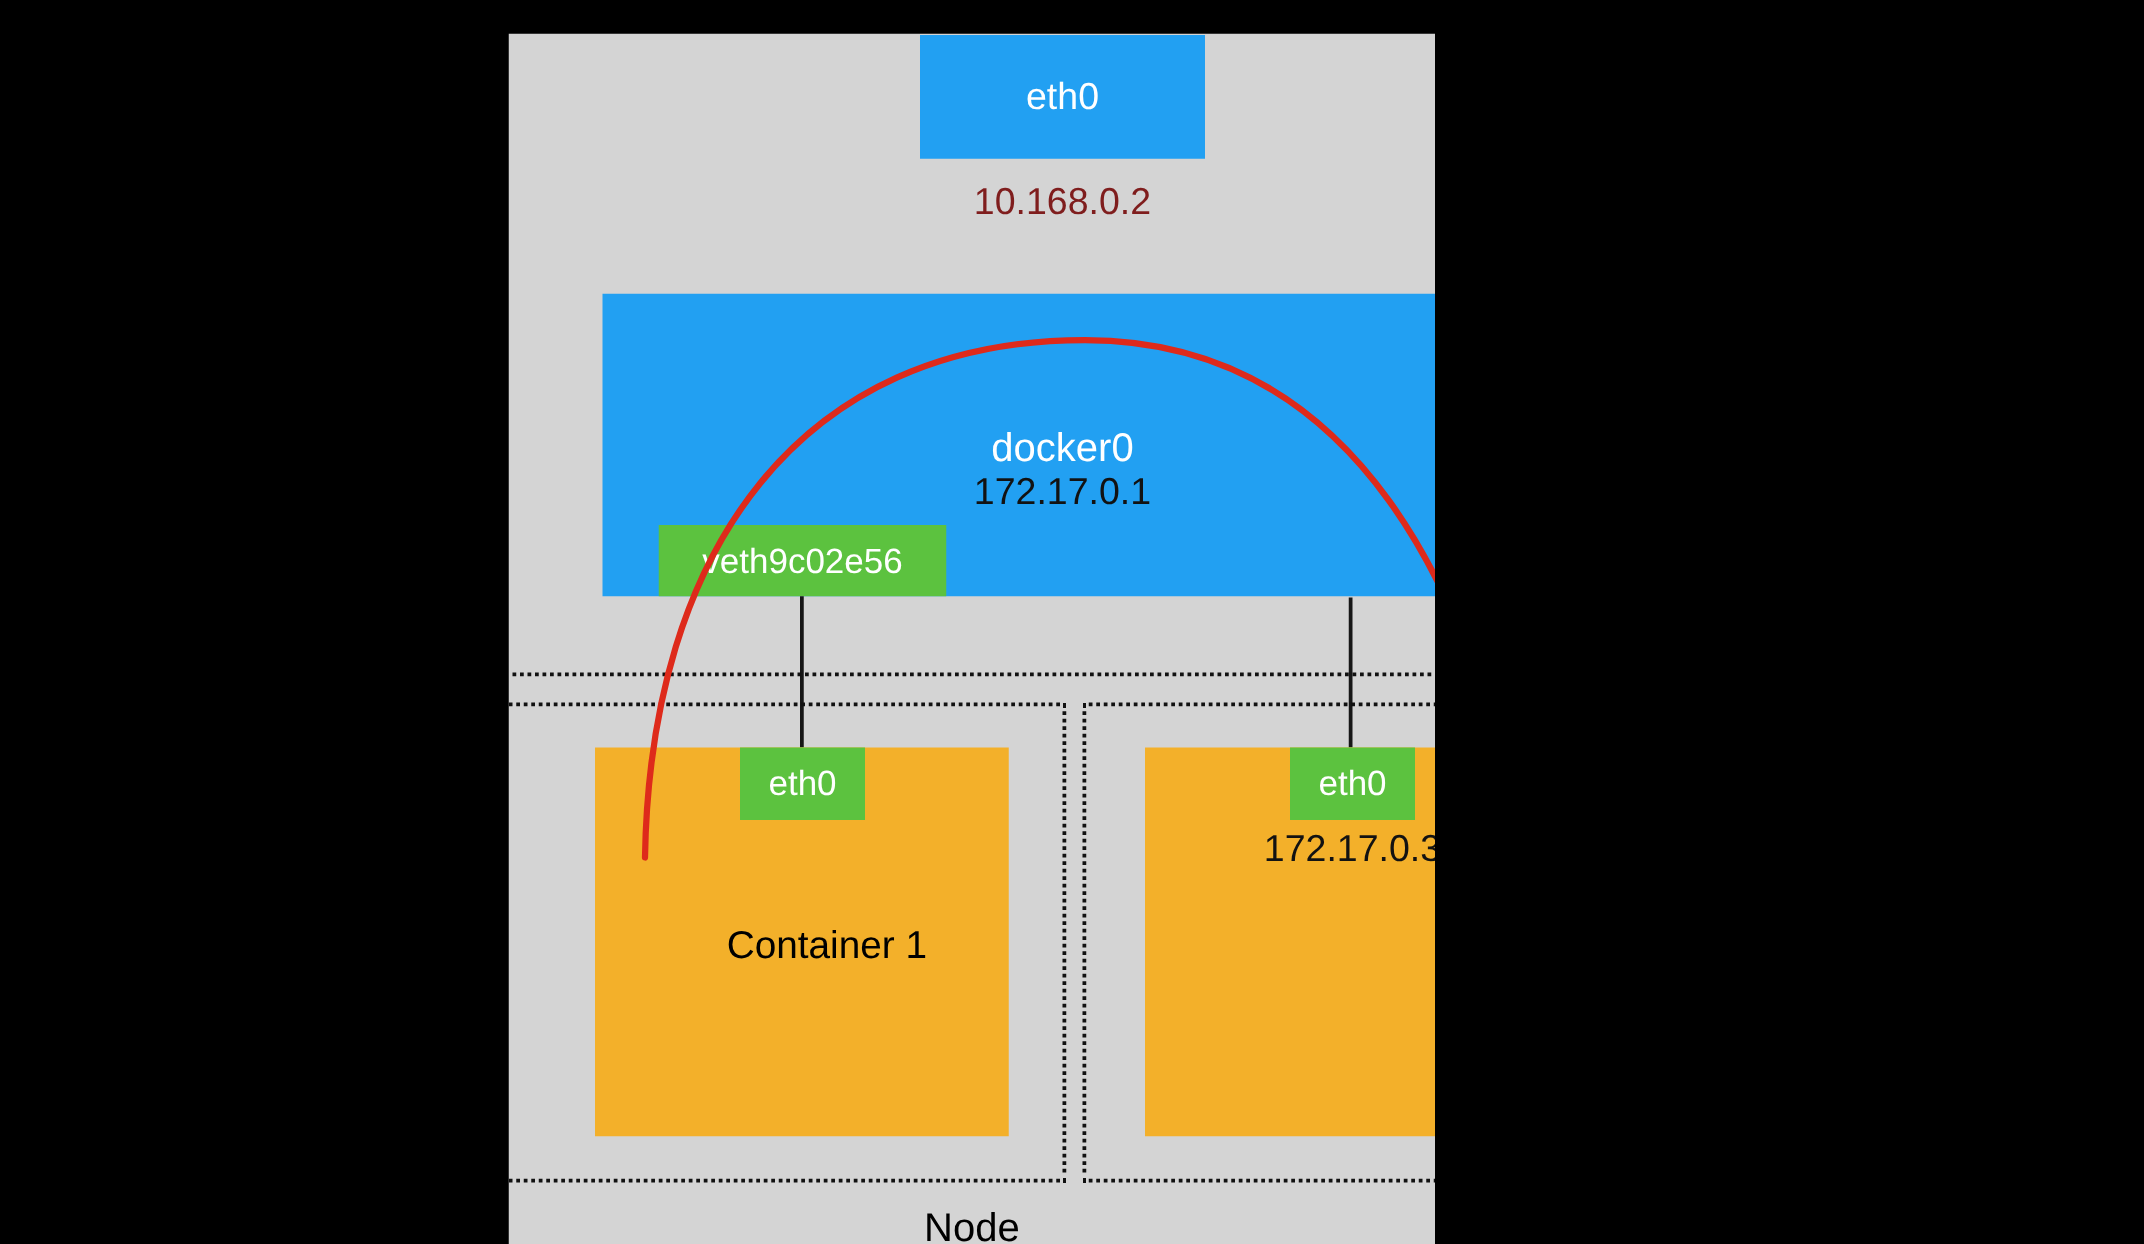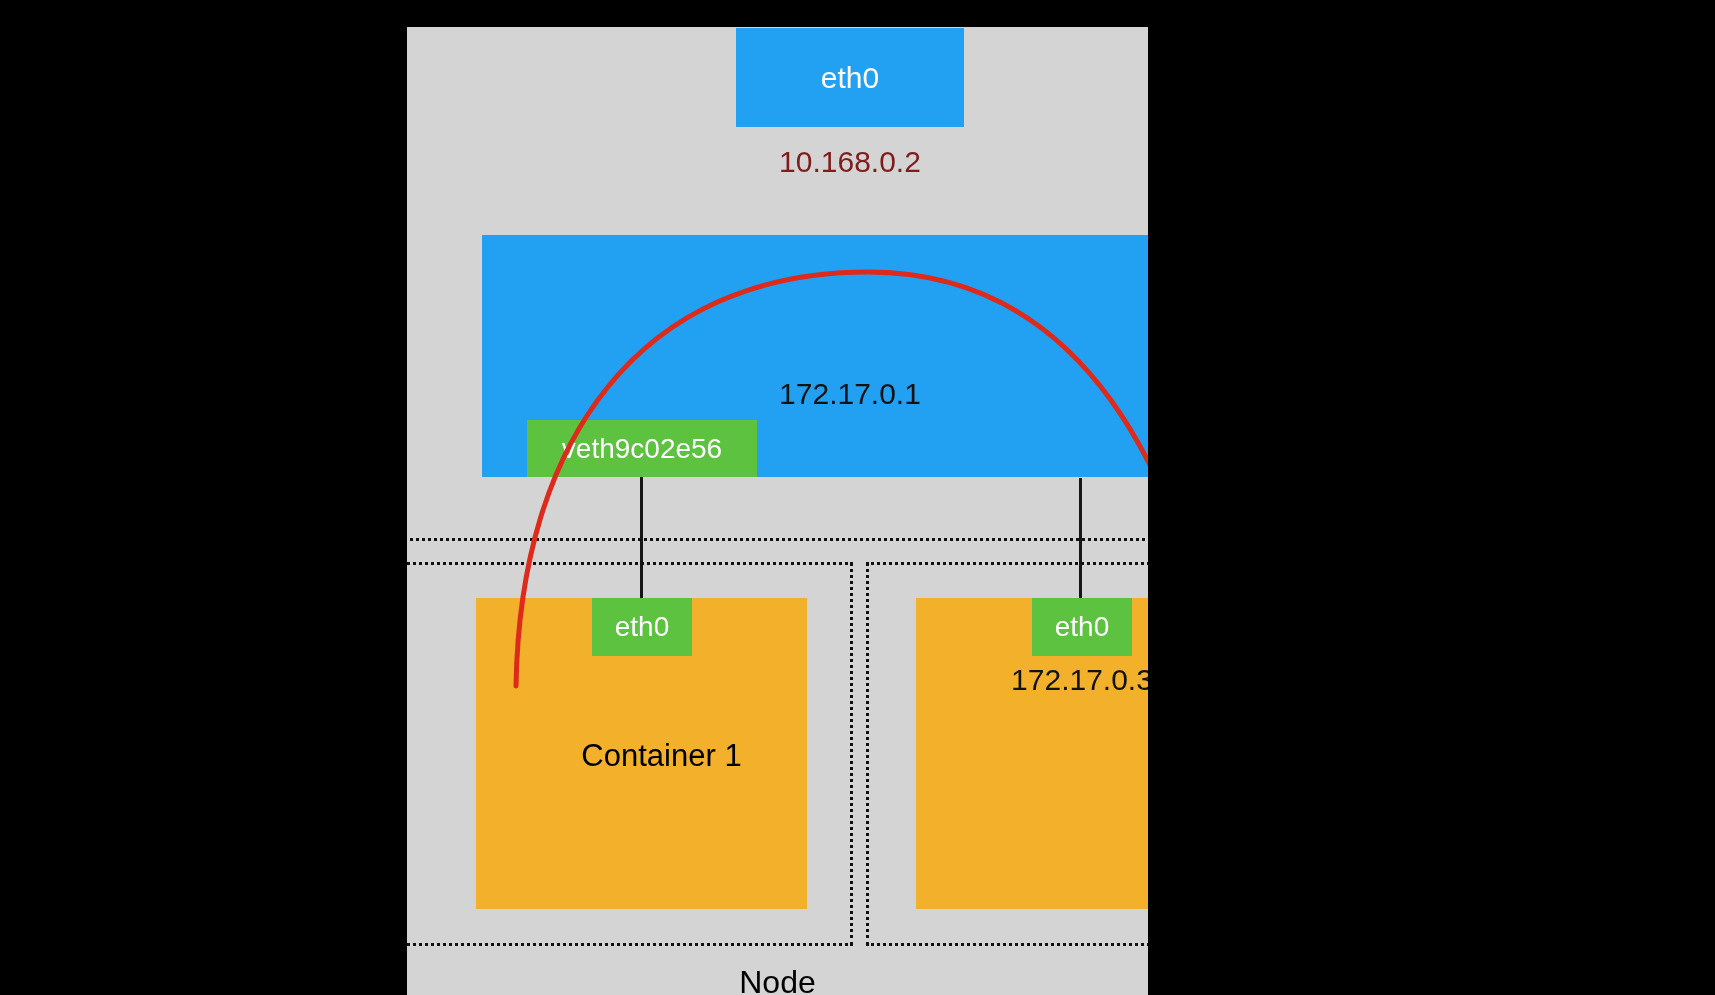--- a/index.html
+++ b/index.html
@@ -151,20 +151,21 @@
 <body>
 
 <div class="node" style="background-color: rgb(212, 212, 212);">
 
   <div class="abs centered-text host-eth0" style="background-color: rgb(34, 160, 242);">
     <span>eth0</span>
   </div>
   <div class="abs host-ip">10.168.0.2</div>
 
   <div class="abs docker0" style="background-color: rgb(34, 160, 242);">
+    <div class="abs docker0-name">docker0</div>
     <div class="abs docker0-ip">172.17.0.1</div>
   </div>
 
   <div class="abs centered-text veth veth1" style="background-color: rgb(92, 194, 63);">veth9c02e56</div>
 
   <div class="abs connector connector1"></div>
   <div class="abs connector connector2"></div>
 
   <div class="abs root-ns-line"></div>
   <div class="abs netns netns1"></div>

